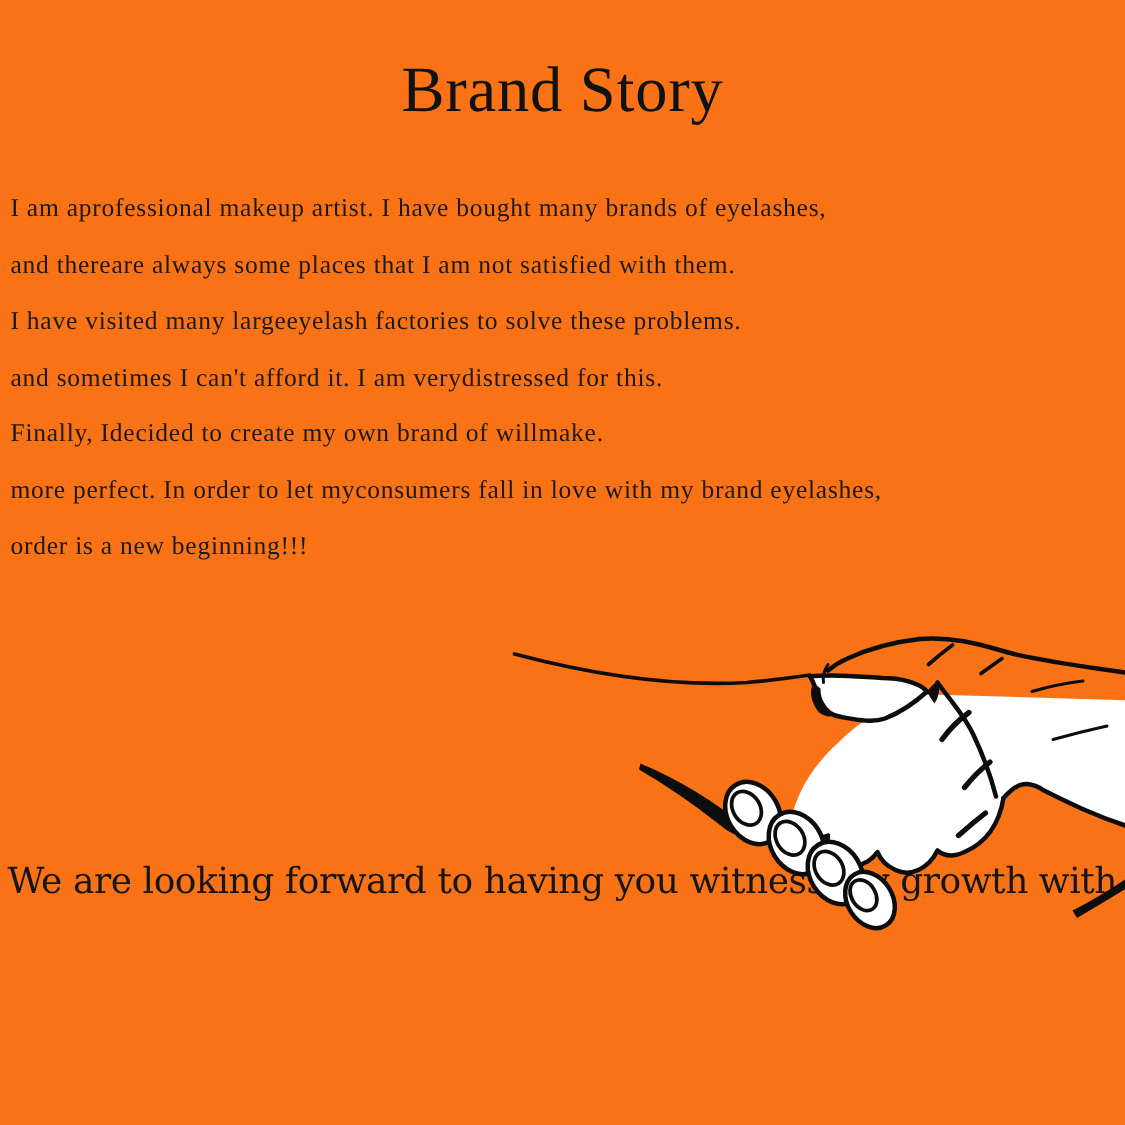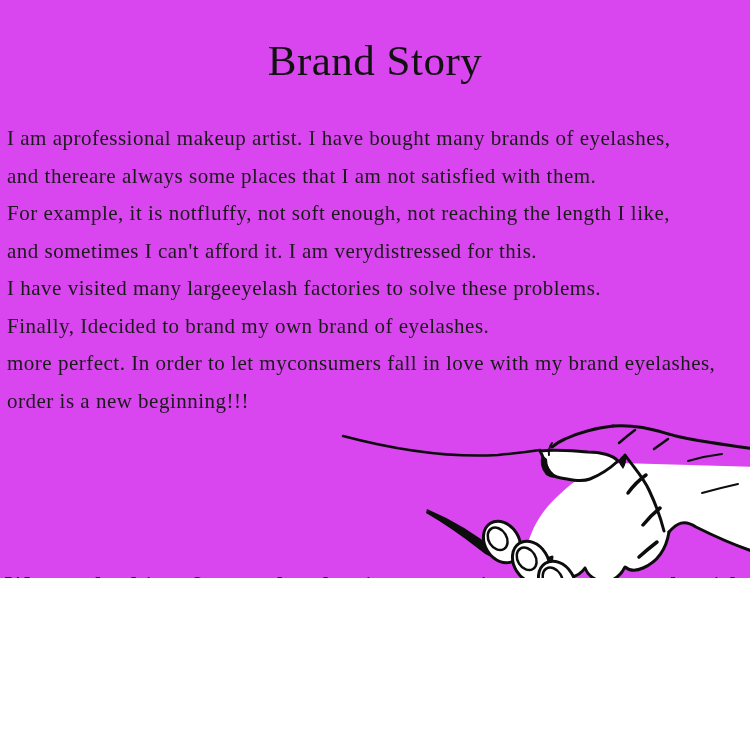--- a/index.html
+++ b/index.html
@@ -3,22 +3,22 @@
 <meta charset="utf-8">
 <style>
   html, body {
     margin: 0;
     padding: 0;
     background: #ffffff;
   }
   .page {
     position: relative;
     width: 750px;
-    height: 578px;
-    background: #d946ef;
+    height: 750px;
+    background: #f97316;
     overflow: hidden;
     font-family: "Liberation Serif", serif;
     color: #1a1a1a;
   }
   .title {
     position: absolute;
     top: 36px;
     left: 0;
     width: 750px;
     text-align: center;
@@ -31,21 +31,21 @@
   }
   .story {
     position: absolute;
     top: 120px;
     left: 7px;
     width: 743px;
     z-index: 1;
   }
   .story .line {
     font-family: "Liberation Serif", serif;
-    font-size: 21px;
+    font-size: 17px;
     line-height: 37.5px;
     letter-spacing: 0.5px;
     white-space: nowrap;
     color: #1a1a1a;
   }
   .closing {
     position: absolute;
     top: 565px;
     left: 5px;
     width: 745px;
@@ -72,24 +72,23 @@
 </head>
 <body>
 
 <div class="page">
 
   <div class="title">Brand Story</div>
 
   <div class="story">
     <div class="line">I am aprofessional makeup artist. I have bought many brands of eyelashes,</div>
     <div class="line">and thereare always some places that I am not satisfied with them.</div>
-    <div class="line">For example, it is notfluffy, not soft enough, not reaching the length I like,</div>
+    <div class="line">I have visited many largeeyelash factories to solve these problems.</div>
     <div class="line">and sometimes I can't afford it. I am verydistressed for this.</div>
-    <div class="line">I have visited many largeeyelash factories to solve these problems.</div>
-    <div class="line">Finally, Idecided to brand my own brand of eyelashes.</div>
+    <div class="line">Finally, Idecided to create my own brand of willmake.</div>
     <div class="line">more perfect. In order to let myconsumers fall in love with my brand eyelashes,</div>
     <div class="line">order is a new beginning!!!</div>
   </div>
 
   <div class="closing">
     <div class="line">We are looking forward to having you witness my growth with me,</div>
   </div>
 
   <svg class="handshake" viewBox="0 0 420 215" xmlns="http://www.w3.org/2000/svg" fill="none" stroke="#0d0d0d" stroke-linecap="round" stroke-linejoin="round">
 

